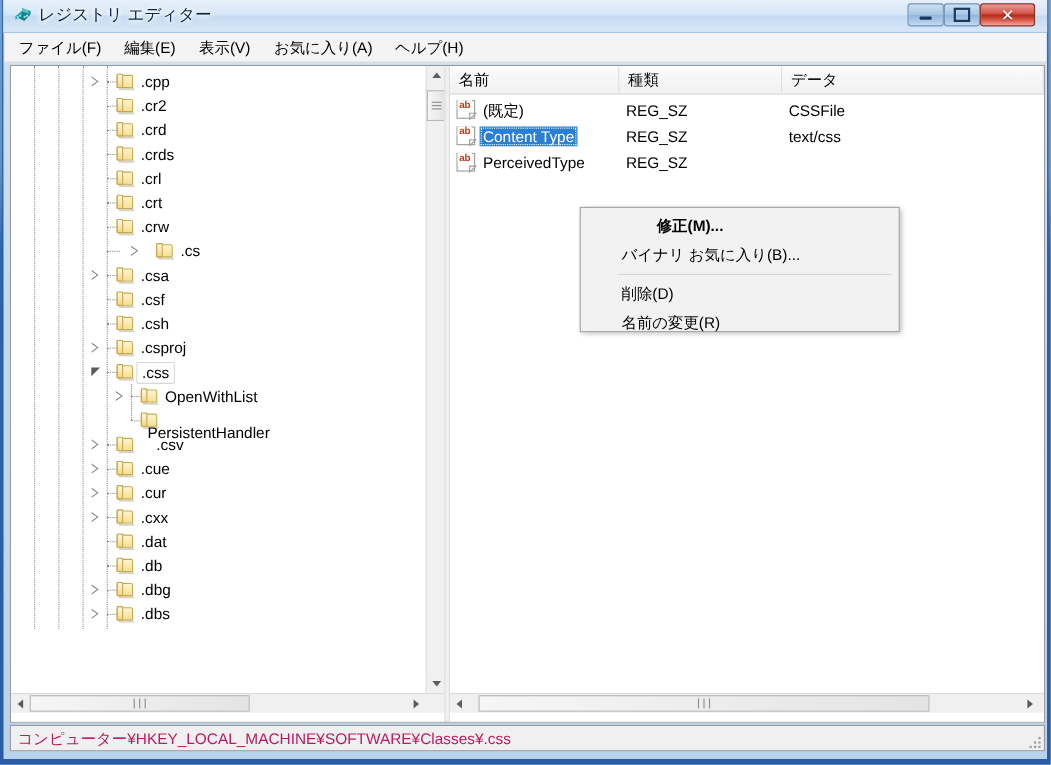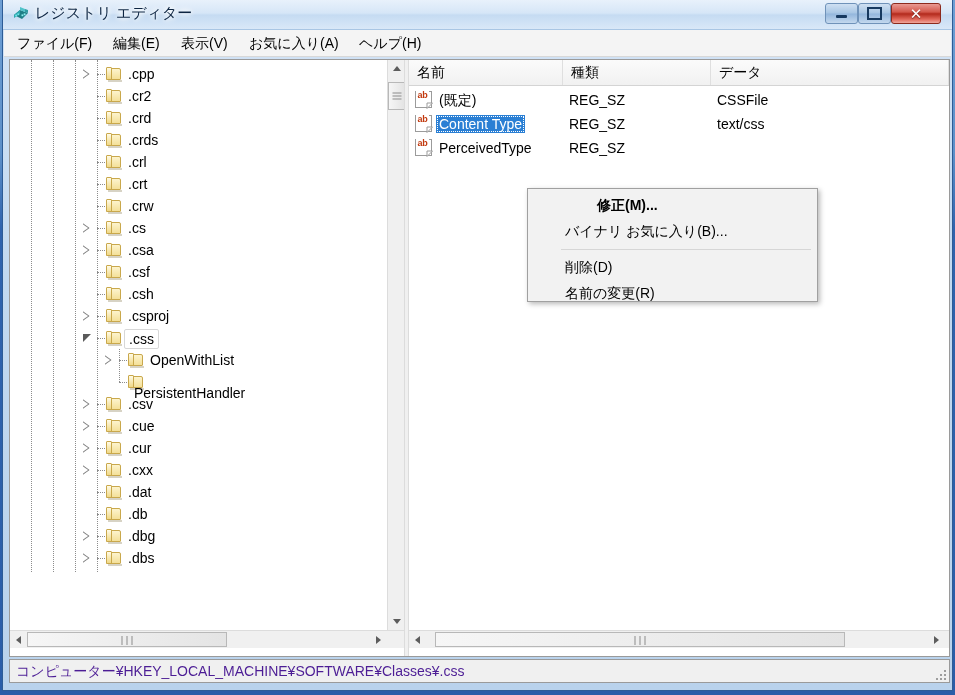--- a/index.html
+++ b/index.html
@@ -248,21 +248,21 @@
     position:absolute;left:33px;width:250px;height:1px;background:#d6d6d6;
   }
 
   
   #statusbar{
     position:absolute;left:6px;top:659px;width:941px;height:24px;
     background:#f0f0f0;border:1px solid #9a9a9a;
     box-sizing:border-box;
   }
   #status-text{
-    position:absolute;left:6px;top:3px;font-size:14px;color:#4c1d95;white-space:nowrap;
+    position:absolute;left:6px;top:3px;font-size:14px;color:#be185d;white-space:nowrap;
   }
   #resize-grip{
     position:absolute;right:3px;bottom:2px;width:13px;height:13px;
   }
   #resize-grip i{position:absolute;width:2px;height:2px;background:#9d9d9d;}
 </style>
 </head>
 <body>
 
 <div id="desktop"></div>
@@ -374,21 +374,21 @@
           <div class="hline" style="left: 87px; top: 146px; width: 12px;"></div>
           <div class="trow" style="top: 135px;">
             <div class="folder" style="left: 96px;">
               <span class="fshadow"></span>
               <span class="fback"></span>
               <span class="fflap"></span>
             </div>
             <div class="tlabel" style="left: 118px;">.crw</div>
           </div>
           <div class="hline" style="left: 87px; top: 168px; width: 12px;"></div>
-          <div class="trow" style="top: 157px;">
+          <div class="trow" style="top: 157px; margin-left: 36px;">
             <div class="twist closed" style="left: 73px;"></div>
             <div class="folder" style="left: 96px;">
               <span class="fshadow"></span>
               <span class="fback"></span>
               <span class="fflap"></span>
             </div>
             <div class="tlabel" style="left: 118px;">.cs</div>
           </div>
           <div class="hline" style="left: 87px; top: 190px; width: 12px;"></div>
           <div class="trow" style="top: 179px;">
@@ -458,21 +458,21 @@
             <div class="tlabel" style="left: 124px; margin-top: 11px;">PersistentHandler</div>
           </div>
           <div class="hline" style="left: 87px; top: 344px; width: 12px;"></div>
           <div class="trow" style="top: 333px;">
             <div class="twist closed" style="left: 73px;"></div>
             <div class="folder" style="left: 96px;">
               <span class="fshadow"></span>
               <span class="fback"></span>
               <span class="fflap"></span>
             </div>
-            <div class="tlabel" style="left: 118px;">.csv</div>
+            <div class="tlabel" style="left: 132px;">.csv</div>
           </div>
           <div class="hline" style="left: 87px; top: 366px; width: 12px;"></div>
           <div class="trow" style="top: 355px;">
             <div class="twist closed" style="left: 73px;"></div>
             <div class="folder" style="left: 96px;">
               <span class="fshadow"></span>
               <span class="fback"></span>
               <span class="fflap"></span>
             </div>
             <div class="tlabel" style="left: 118px;">.cue</div>

